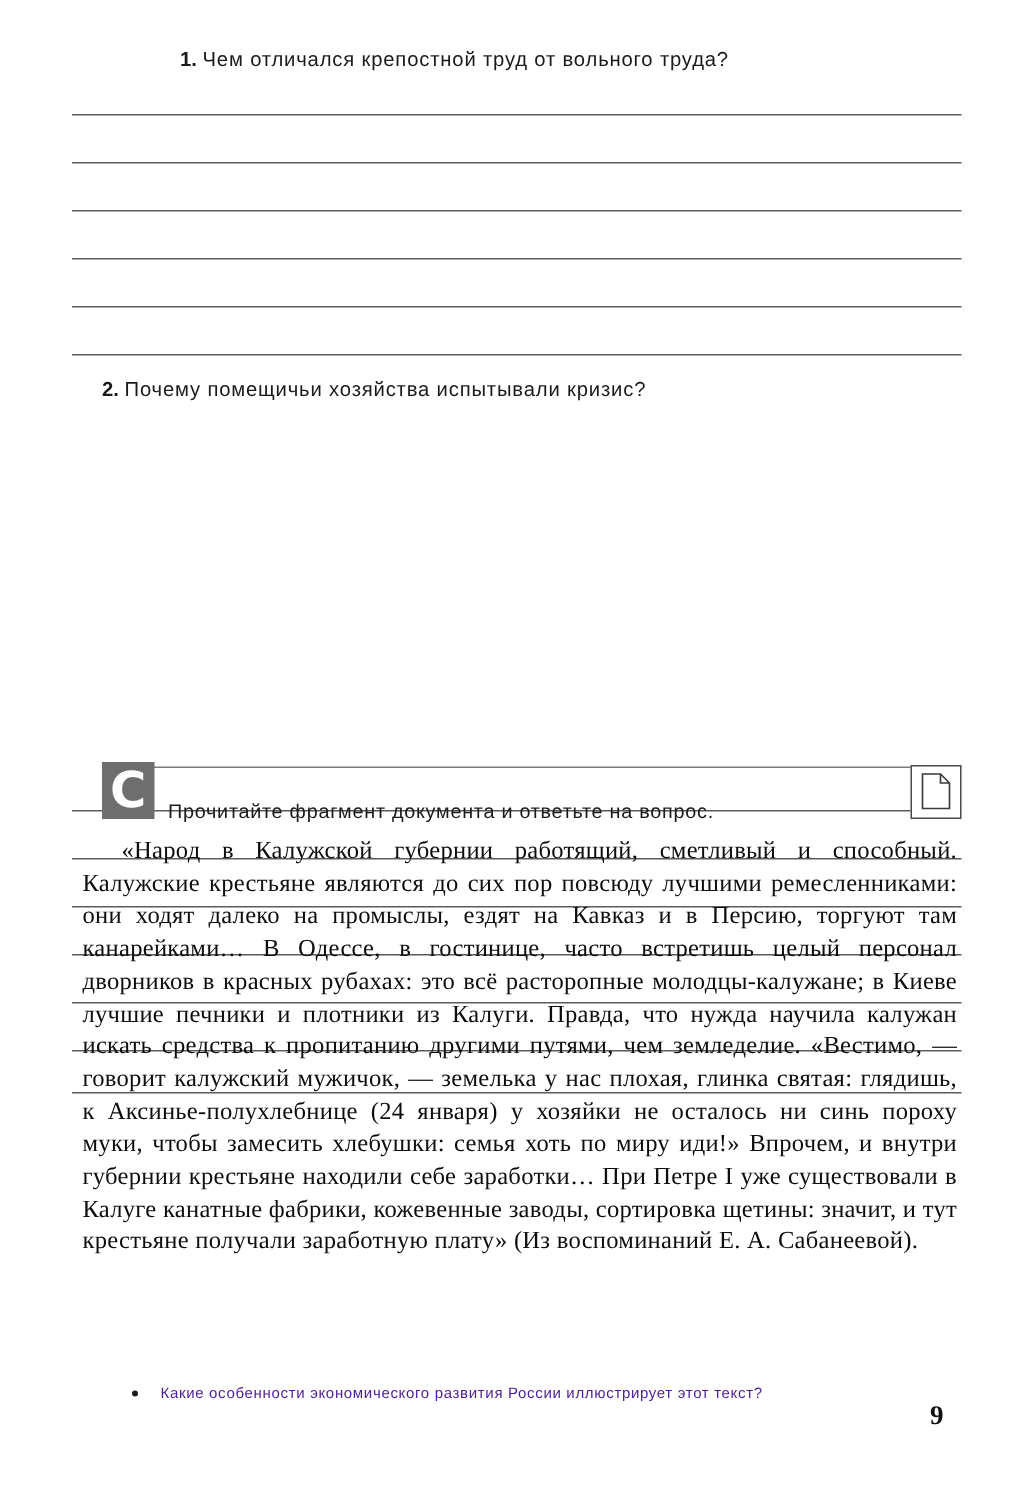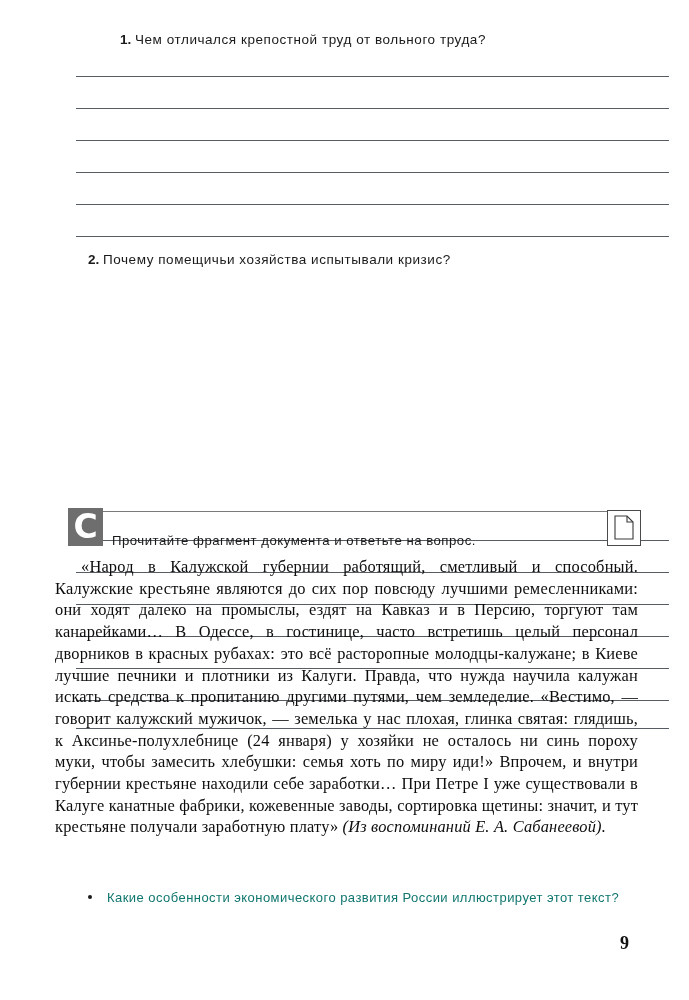--- a/index.html
+++ b/index.html
@@ -15,21 +15,20 @@
     color: #111111;
     overflow: hidden;
   }
 
   .page {
     position: absolute;
     left: 0; top: 0;
     width: 566px;
     height: 1000px;
     background: #ffffff;
-    padding-left: 28px;
   }
 
   
   .qblock { position: absolute; left: 0; width: 689px; }
 
   .q-heading {
     font-family: "Liberation Sans", sans-serif;
     font-size: 13.5px;
     color: #1a1a1a;
     letter-spacing: 0.55px;
@@ -109,33 +108,33 @@
     width: 583px;
     font-family: "Liberation Serif", serif;
     font-size: 16.4px;
     line-height: 21.7px;
     color: #0d0d0d;
     text-align: justify;
     text-justify: inter-word;
     letter-spacing: 0.18px;
   }
   .excerpt .indent { display: inline-block; width: 26px; }
-  .excerpt .src { font-style: italic; }
+  .excerpt .src { }
 
   
   .bullet-q {
     position: absolute;
     left: 88px;
-    top: 888px;
+    top: 920px;
     width: 553px;
     font-family: "Liberation Sans", sans-serif;
-    font-size: 13px;
+    font-size: 10px;
     line-height: 20px;
     letter-spacing: 0.45px;
-    color: #0f766e;
+    color: #4c1d95;
     text-align: justify;
   }
   .bullet-q .dot {
     position: absolute;
     left: 0;
     top: 7px;
     width: 4px;
     height: 4px;
     background: #1a1a1a;
     border-radius: 50%;
@@ -170,21 +169,21 @@
   <div class="qblock rules" style="top:0;height:240px;">
     <div class="rule" style="top:76px;"></div>
     <div class="rule" style="top:108px;"></div>
     <div class="rule" style="top:140px;"></div>
     <div class="rule" style="top:172px;"></div>
     <div class="rule" style="top:204px;"></div>
     <div class="rule" style="top:236px;"></div>
   </div>
 
   <div class="qblock" style="top:252px;">
-    <div class="q-heading" style="margin-left:88px;">
+    <div class="q-heading" style="margin-left:68px;">
       <span class="q-num">2. </span>
       <span class="q-text">Почему помещичьи хозяйства испытывали кризис?</span>
     </div>
   </div>
 
   <div class="qblock rules" style="top:0;height:500px;">
     <div class="rule" style="top:300px;"></div>
     <div class="rule" style="top:332px;"></div>
     <div class="rule" style="top:364px;"></div>
     <div class="rule" style="top:396px;"></div>

